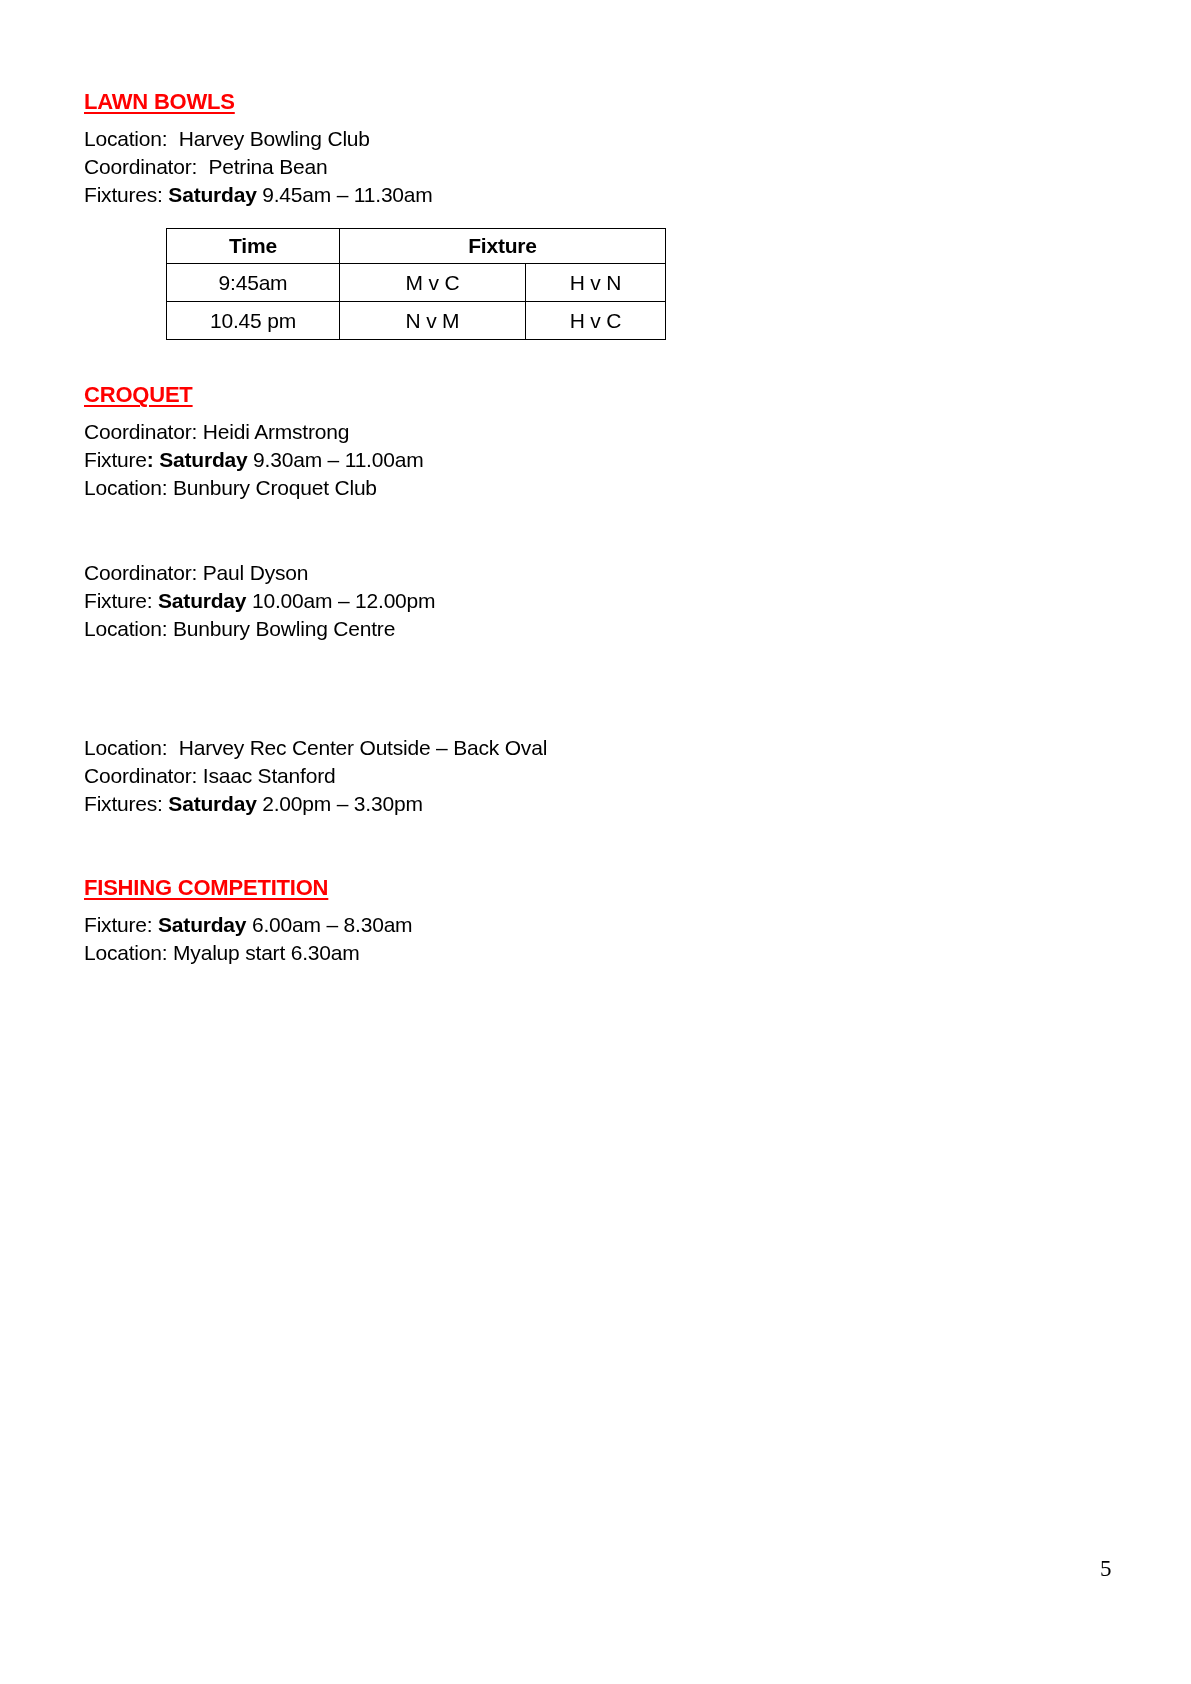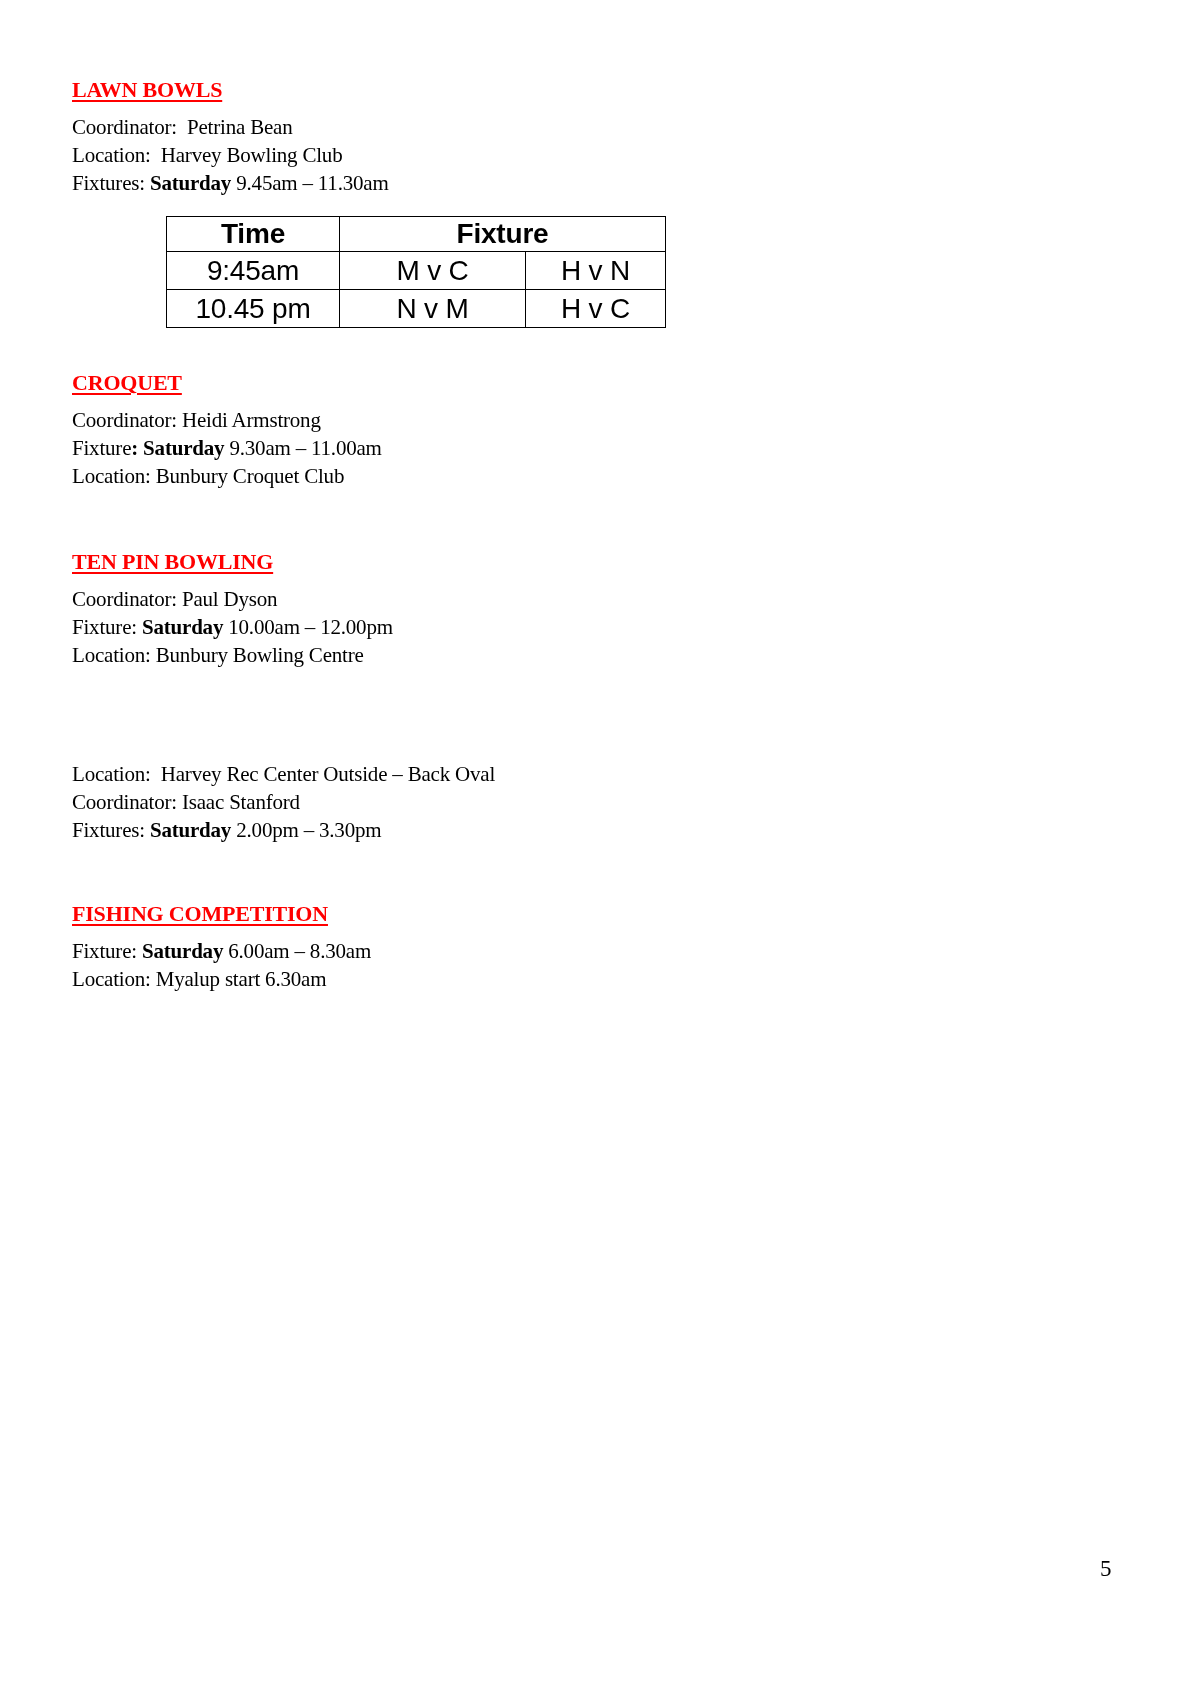--- a/index.html
+++ b/index.html
@@ -9,21 +9,21 @@
     height: 1684px;
     background: #ffffff;
     box-sizing: border-box;
     padding: 71px 70px 0 68px;
     font-family: "Liberation Sans", sans-serif;
     font-size: 21px;
     letter-spacing: -0.2px;
     color: #000000;
     overflow: hidden;
   }
-  .section { margin: 4px; font-family: Liberation Serif, serif; }
+  .section { margin: 16px; }
   .heading {
     margin: 0 0 8px 0;
     font-size: 22px;
     font-weight: bold;
     line-height: 30px;
     color: #ff0000;
     text-decoration: underline;
     text-decoration-color: #ff0000;
     text-decoration-thickness: 2px;
     text-underline-offset: 3px;
@@ -36,21 +36,21 @@
   .ln b { font-weight: bold; }
   .fixtures-table {
     border-collapse: collapse;
     margin: 19px 0 0 98px;
     table-layout: fixed;
   }
   .fixtures-table td, .fixtures-table th {
     border: 1.5px solid #000000;
     text-align: center;
     vertical-align: middle;
-    font-size: 28px;
+    font-size: 21px;
     padding: 0;
     white-space: nowrap;
     overflow: hidden;
   }
   .fixtures-table th { font-weight: bold; height: 34px; }
   .fixtures-table td { font-weight: normal; height: 37px; }
   .sec-croquet  { margin-top: 40px; }
   .sec-tenpin   { margin-top: 57px; }
   .sec-frisbee  { margin-top: 91px; }
   .sec-fishing  { margin-top: 55px; }
@@ -64,22 +64,22 @@
     color: #000000;
   }
 </style>
 </head>
 <body>
 
 <div class="page">
 
   <div class="section">
     <h2 class="heading">LAWN BOWLS</h2>
+    <p class="ln"><span>Location:  Harvey Bowling Club</span><b></b><span></span></p>
     <p class="ln"><span>Coordinator:  Petrina Bean</span><b></b><span></span></p>
-    <p class="ln"><span>Location:  Harvey Bowling Club</span><b></b><span></span></p>
     <p class="ln"><span>Fixtures: </span><b>Saturday</b><span> 9.45am – 11.30am</span></p>
   </div>
 
   <table class="fixtures-table">
     <colgroup>
       <col style="width:173px">
       <col style="width:186px">
       <col style="width:140px">
     </colgroup>
     <tbody>
@@ -101,21 +101,20 @@
   </table>
 
   <div class="section sec-croquet">
     <h2 class="heading">CROQUET</h2>
     <p class="ln"><span>Coordinator: Heidi Armstrong</span><b></b><span></span></p>
     <p class="ln"><span>Fixture</span><b>: Saturday</b><span> 9.30am – 11.00am</span></p>
     <p class="ln"><span>Location: Bunbury Croquet Club</span><b></b><span></span></p>
   </div>
 
   <div class="section sec-tenpin">
-    <h2 class="heading">TEN PIN BOWLING</h2>
     <p class="ln"><span>Coordinator: Paul Dyson</span><b></b><span></span></p>
     <p class="ln"><span>Fixture: </span><b>Saturday</b><span> 10.00am – 12.00pm</span></p>
     <p class="ln"><span>Location: Bunbury Bowling Centre</span><b></b><span></span></p>
   </div>
 
   <div class="section sec-frisbee">
     <p class="ln"><span>Location:  Harvey Rec Center Outside – Back Oval</span><b></b><span></span></p>
     <p class="ln"><span>Coordinator: Isaac Stanford</span><b></b><span></span></p>
     <p class="ln"><span>Fixtures: </span><b>Saturday</b><span> 2.00pm – 3.30pm</span></p>
   </div>

